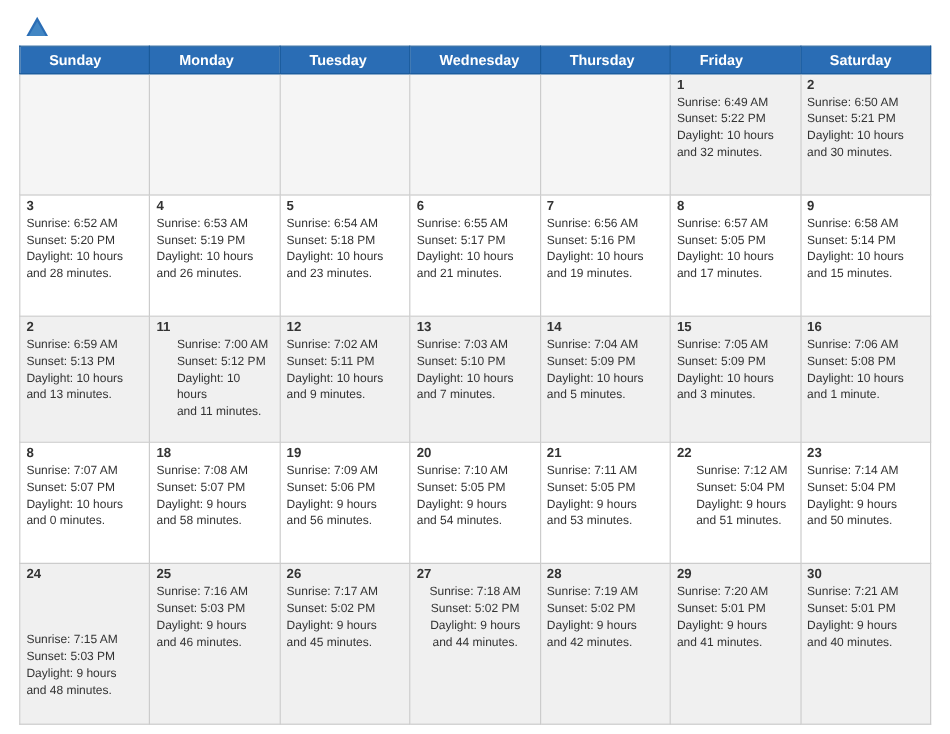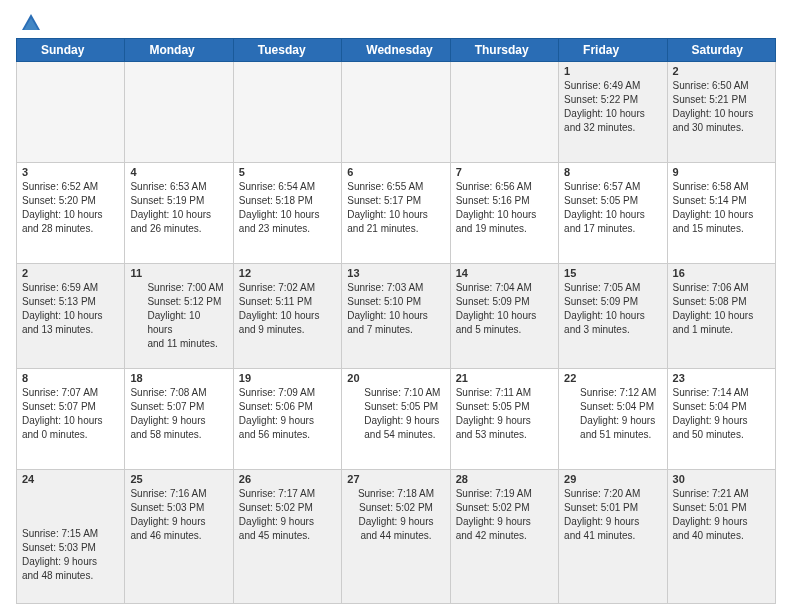--- a/index.html
+++ b/index.html
@@ -261,21 +261,21 @@
           </td>
           <td>
             <div class="day-number">19</div>
             <div class="day-info" style="white-space: pre-line;">Sunrise: 7:09 AM
 Sunset: 5:06 PM
 Daylight: 9 hours
 and 56 minutes.</div>
           </td>
           <td>
             <div class="day-number">20</div>
-            <div class="day-info" style="white-space: pre-line; margin-left: 17px;">Sunrise: 7:10 AM
+            <div class="day-info" style="white-space: pre-line;">Sunrise: 7:10 AM
 Sunset: 5:05 PM
 Daylight: 9 hours
 and 54 minutes.</div>
           </td>
           <td>
             <div class="day-number">21</div>
             <div class="day-info" style="white-space: pre-line;">Sunrise: 7:11 AM
 Sunset: 5:05 PM
 Daylight: 9 hours
 and 53 minutes.</div>

